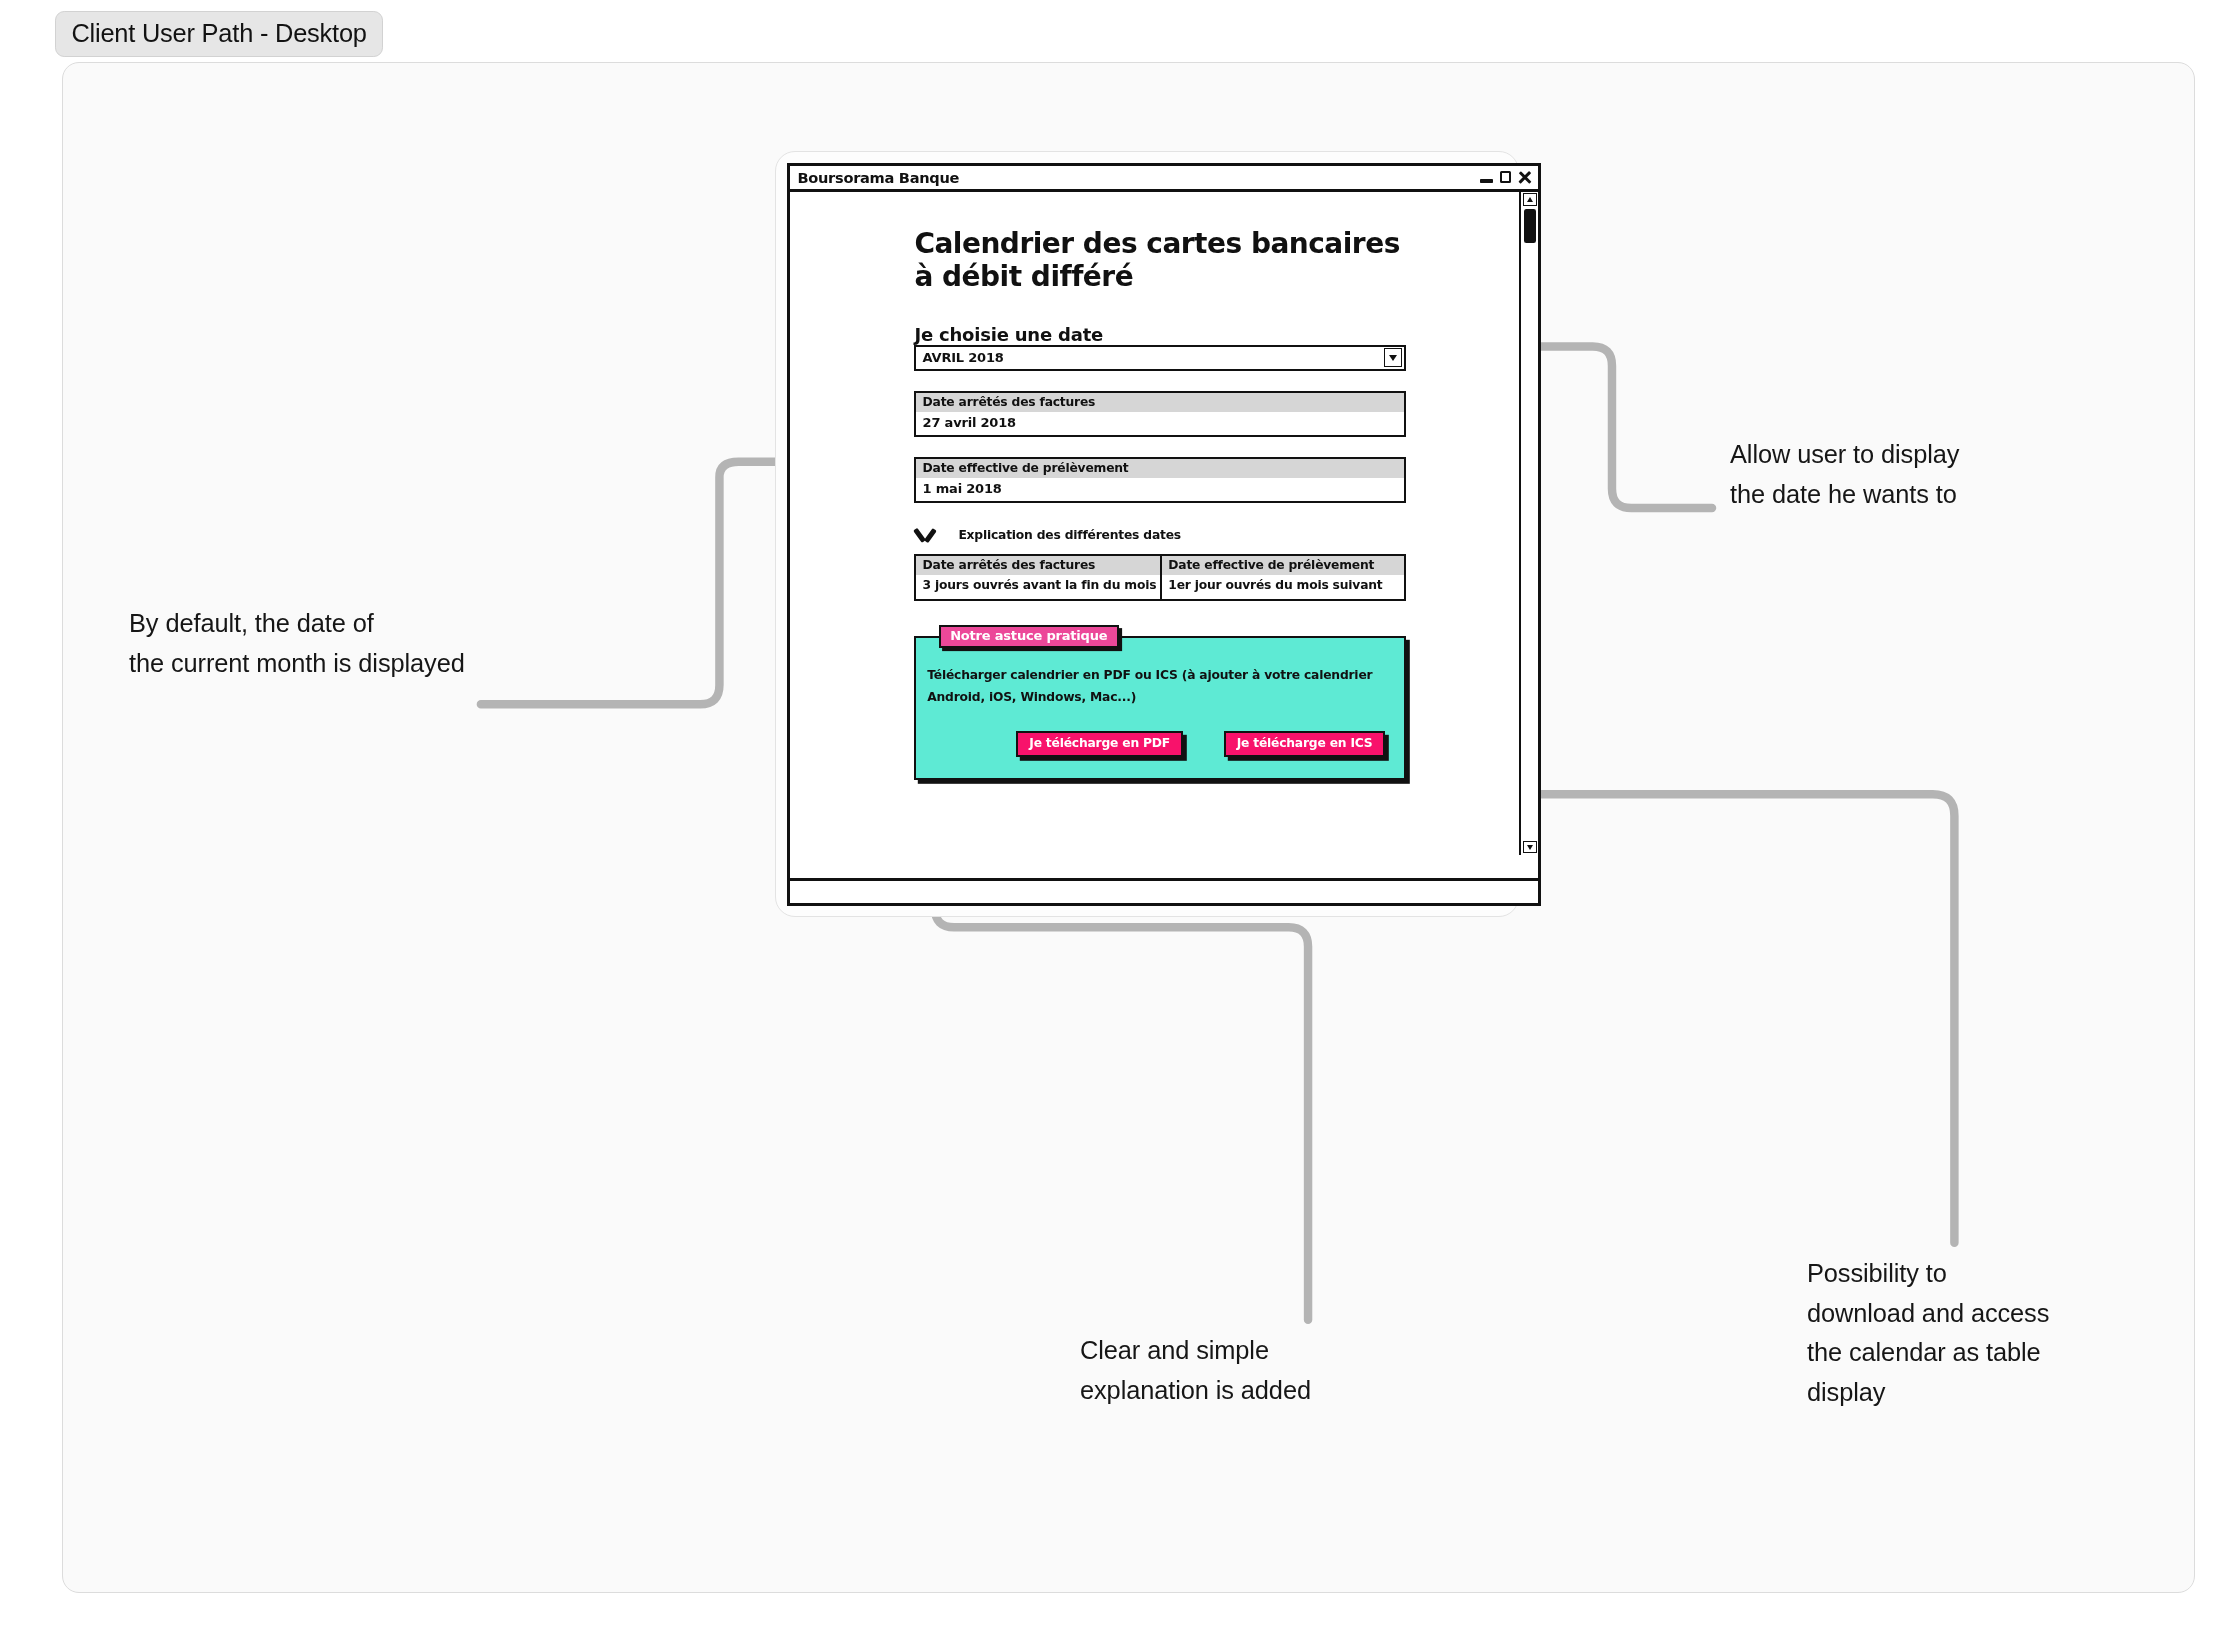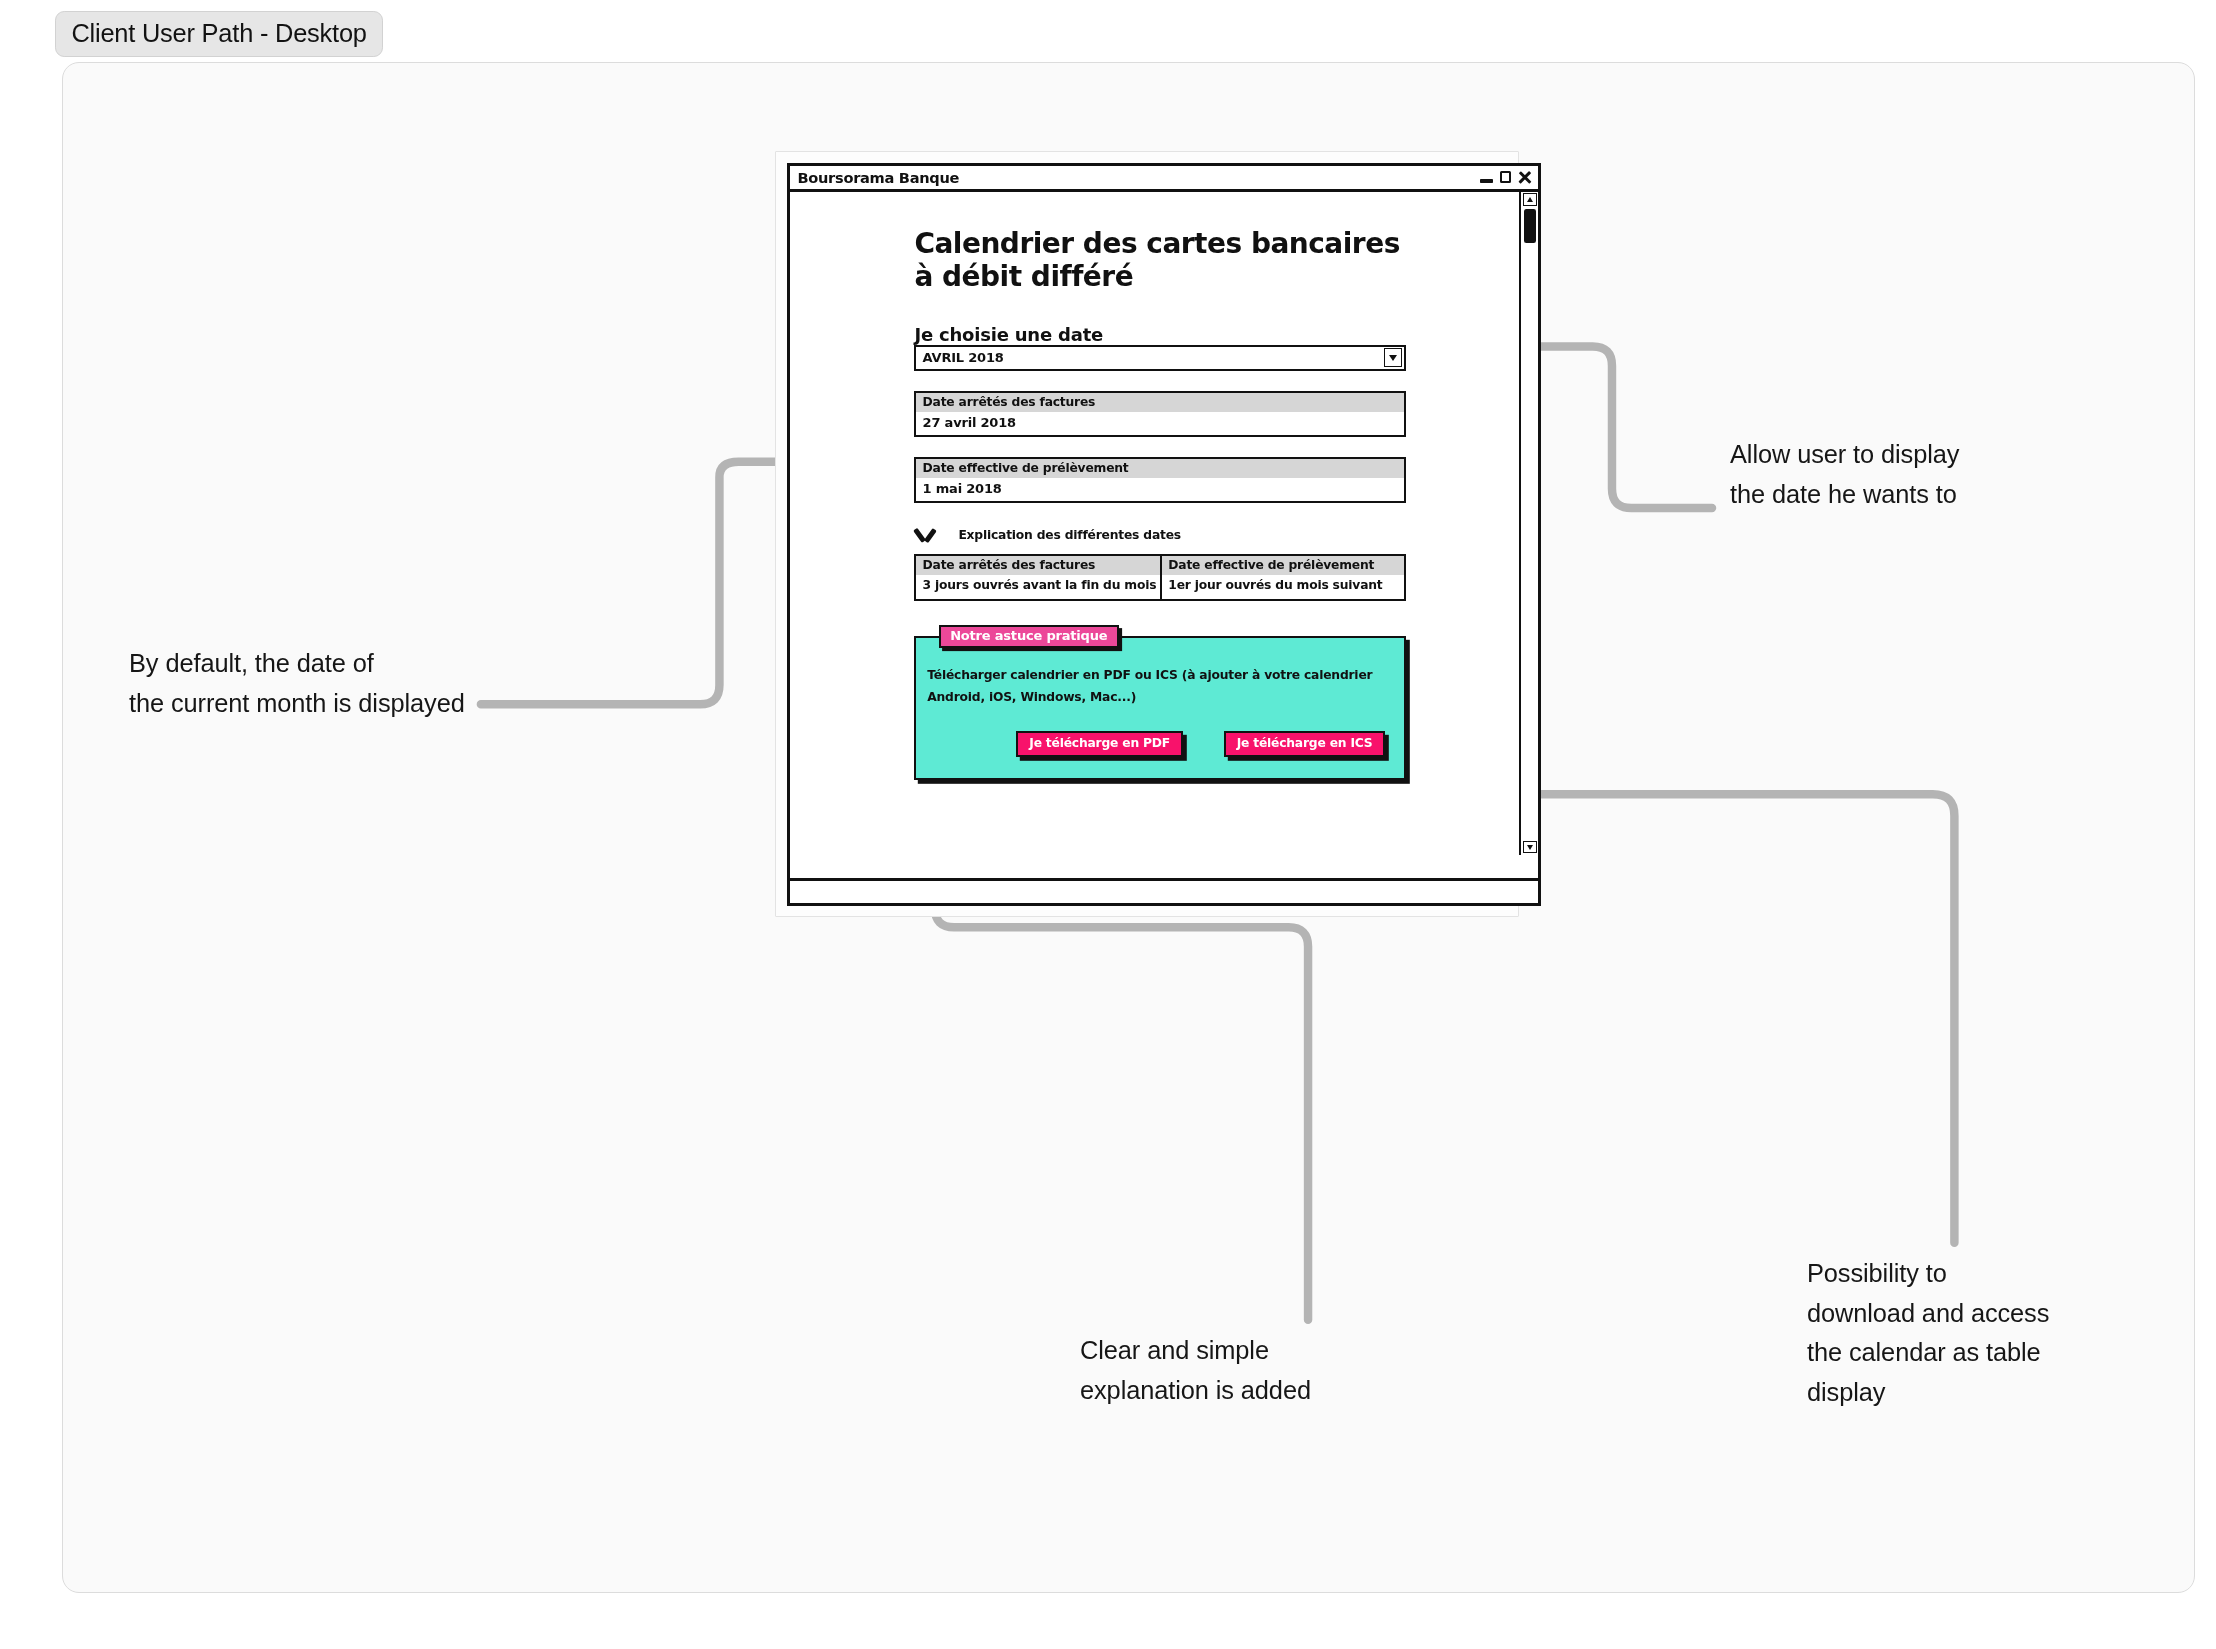--- a/index.html
+++ b/index.html
@@ -43,41 +43,41 @@
 
   
   .note {
     position: absolute;
     font-size: 25.4px;
     line-height: 1.56;
     color: #161616;
     letter-spacing: -0.1px;
     white-space: pre-line;
   }
-  .note-default   { left: 129px;  top: 644px;  width: 431px; }
+  .note-default   { left: 129px;  top: 604px;  width: 431px; }
   .note-allow     { left: 1730px; top: 435px;  width: 431px; }
   .note-clear     { left: 1080px; top: 1331px; width: 400px; }
   .note-download  { left: 1807px; top: 1254px; width: 323px; }
 
   
   #connectors {
     position: absolute;
     left: 0; top: 0;
     width: 2216px; height: 1650px;
     pointer-events: none;
   }
 
   
   .mockup-shell {
     position: absolute;
     left: 775px; top: 151px;
     width: 744px; height: 766px;
     background: #fdfdfd;
     border: 1.5px solid #e3e3e3;
-    border-radius: 1px;
+    border-radius: 20px;
   }
   .win {
     position: absolute;
     left: 10.8px; top: 10.8px;
     width: 754px; height: 743px;
     background: #ffffff;
     border: 3.1px solid #111111;
   }
   .win-titlebar {
     position: relative;

